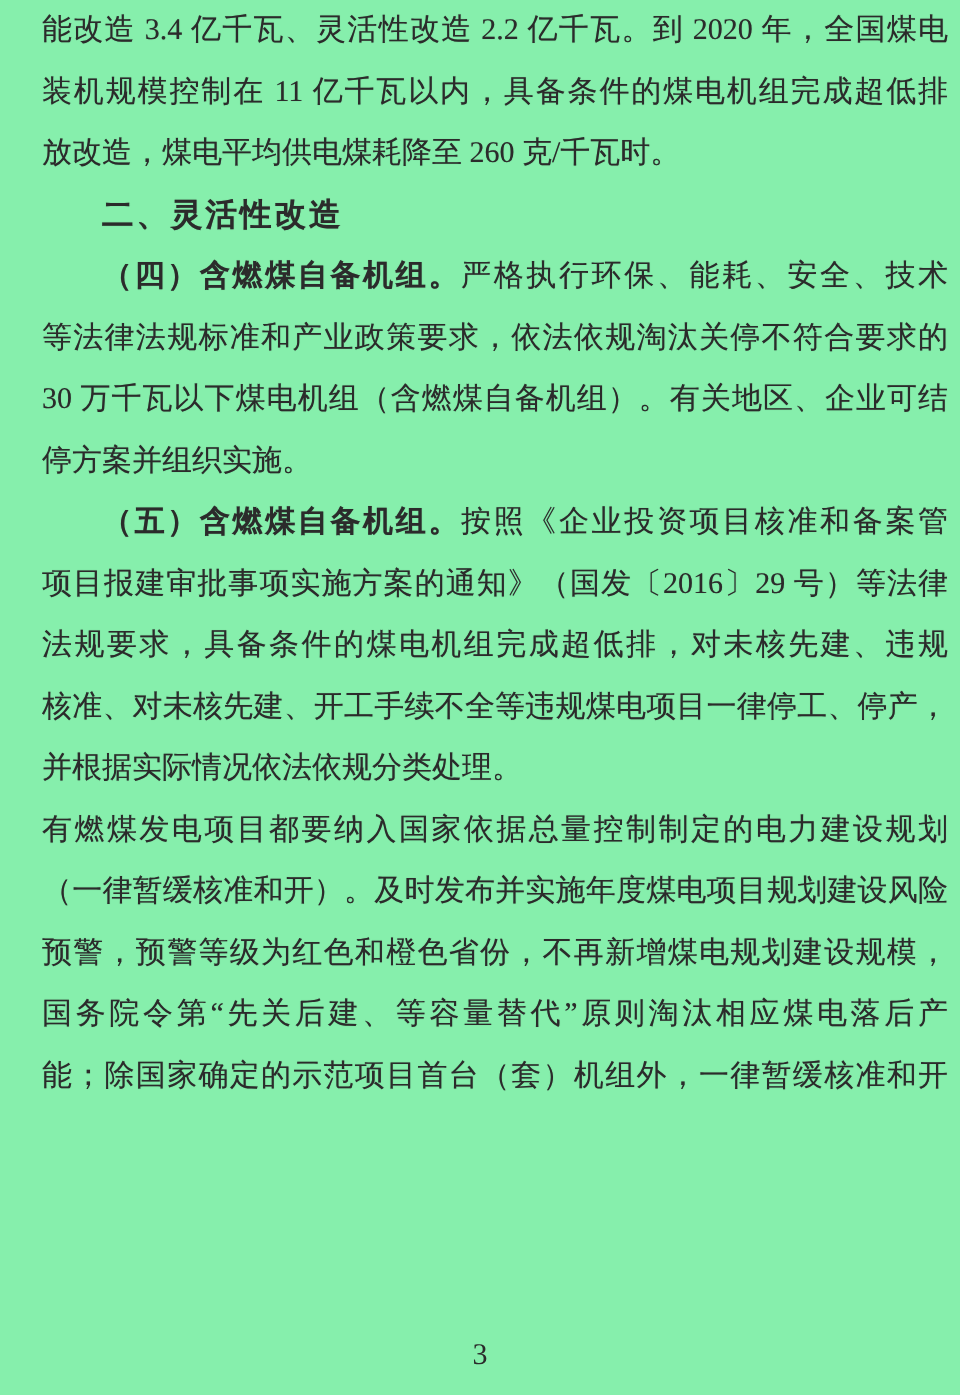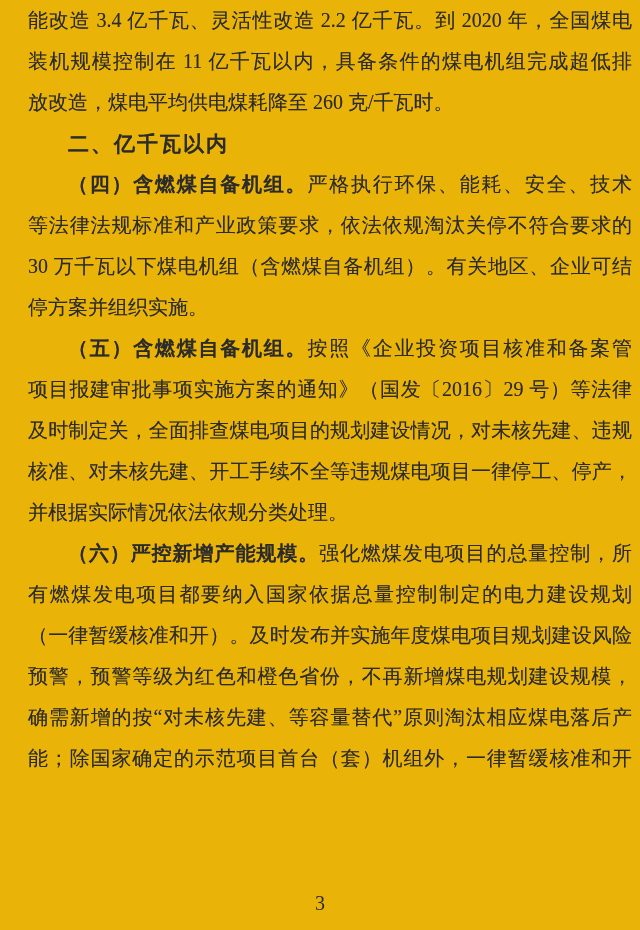--- a/index.html
+++ b/index.html
@@ -4,21 +4,21 @@
 <style>
   html, body {
     margin: 0;
     padding: 0;
     background: #ffffff;
   }
   .page {
     position: relative;
     width: 640px;
     height: 930px;
-    background: #eab308;
+    background: #86efac;
     overflow: hidden;
     font-family: "Liberation Serif", "DejaVu Serif", serif;
     color: #2b2b2b;
   }
   .doc-body {
     position: absolute;
     top: 0;
     left: 28px;
     width: 604px;
   }
@@ -63,31 +63,30 @@
   }
 </style>
 </head>
 <body>
 
 <div class="page">
   <div class="doc-body">
       <div class="line j"><span>能改造 3.4 亿千瓦、灵活性改造 2.2 亿千瓦。到 2020 年，全国煤电</span></div>
       <div class="line j"><span>装机规模控制在 11 亿千瓦以内，具备条件的煤电机组完成超低排</span></div>
       <div class="line last"><span>放改造，煤电平均供电煤耗降至 260 克/千瓦时。</span></div>
-      <div class="line heading last indent"><span class="lead">二、亿千瓦以内</span></div>
+      <div class="line heading last indent"><span class="lead">二、灵活性改造</span></div>
       <div class="line j indent"><span class="lead">（四）含燃煤自备机组。</span><span>严格执行环保、能耗、安全、技术</span></div>
       <div class="line j"><span>等法律法规标准和产业政策要求，依法依规淘汰关停不符合要求的</span></div>
       <div class="line j"><span>30 万千瓦以下煤电机组（含燃煤自备机组）。有关地区、企业可结</span></div>
       <div class="line last"><span>停方案并组织实施。</span></div>
       <div class="line j indent"><span class="lead">（五）含燃煤自备机组。</span><span>按照《企业投资项目核准和备案管</span></div>
       <div class="line j"><span>项目报建审批事项实施方案的通知》（国发〔2016〕29 号）等法律</span></div>
-      <div class="line j"><span>及时制定关，全面排查煤电项目的规划建设情况，对未核先建、违规</span></div>
+      <div class="line j"><span>法规要求，具备条件的煤电机组完成超低排，对未核先建、违规</span></div>
       <div class="line j"><span>核准、对未核先建、开工手续不全等违规煤电项目一律停工、停产，</span></div>
       <div class="line last"><span>并根据实际情况依法依规分类处理。</span></div>
-      <div class="line j indent"><span class="lead">（六）严控新增产能规模。</span><span>强化燃煤发电项目的总量控制，所</span></div>
       <div class="line j"><span>有燃煤发电项目都要纳入国家依据总量控制制定的电力建设规划</span></div>
       <div class="line j"><span>（一律暂缓核准和开）。及时发布并实施年度煤电项目规划建设风险</span></div>
       <div class="line j"><span>预警，预警等级为红色和橙色省份，不再新增煤电规划建设规模，</span></div>
-      <div class="line j"><span>确需新增的按“对未核先建、等容量替代”原则淘汰相应煤电落后产</span></div>
+      <div class="line j"><span>国务院令第“先关后建、等容量替代”原则淘汰相应煤电落后产</span></div>
       <div class="line j"><span>能；除国家确定的示范项目首台（套）机组外，一律暂缓核准和开</span></div>
     </div>
   <div class="page-num">3</div>
 </div>
 
 </body></html>

